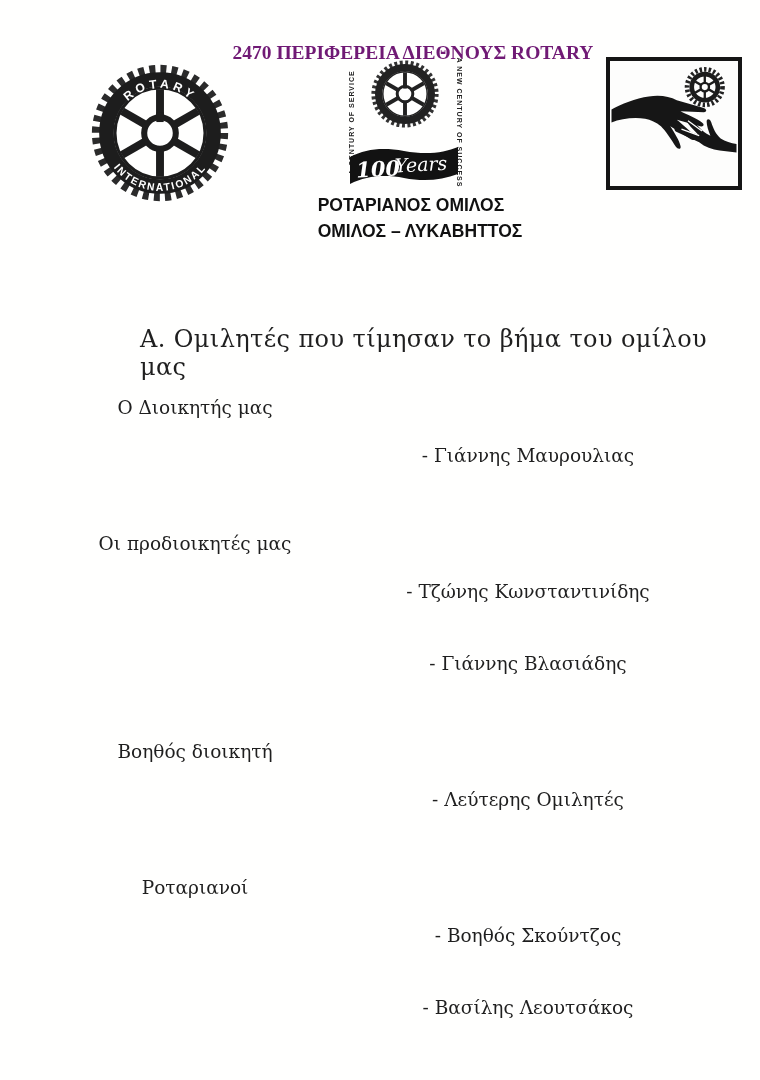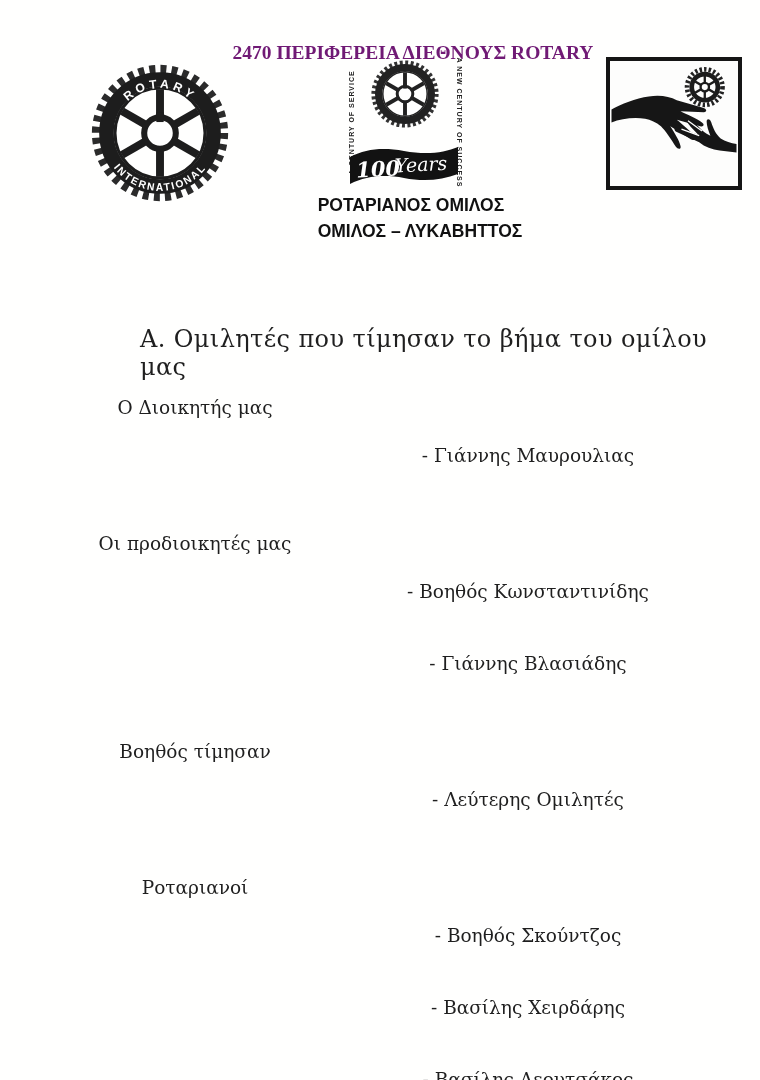--- a/index.html
+++ b/index.html
@@ -134,36 +134,35 @@
     <div class="row">
       <div class="label">Ο Διοικητής μας</div>
       <div class="values">
         <div>- Γιάννης Μαυρουλιας</div>
       </div>
     </div>
 
     <div class="row">
       <div class="label">Οι προδιοικητές μας</div>
       <div class="values">
-        <div>- Βοηθός Κωνσταντινίδης</div>
+        <div>- Τζώνης Κωνσταντινίδης</div>
         <div>- Γιάννης Βλασιάδης</div>
       </div>
     </div>
 
     <div class="row">
-      <div class="label">Βοηθός τίμησαν</div>
+      <div class="label">Βοηθός διοικητή</div>
       <div class="values">
         <div>- Λεύτερης Ομιλητές</div>
       </div>
     </div>
 
     <div class="row">
       <div class="label">Ροταριανοί</div>
       <div class="values">
         <div>- Βοηθός Σκούντζος</div>
-        <div>- Βασίλης Χειρδάρης</div>
         <div>- Βασίλης Λεουτσάκος</div>
         
       </div>
     </div>
 
   </div>
 </div>
 
 </body></html>

